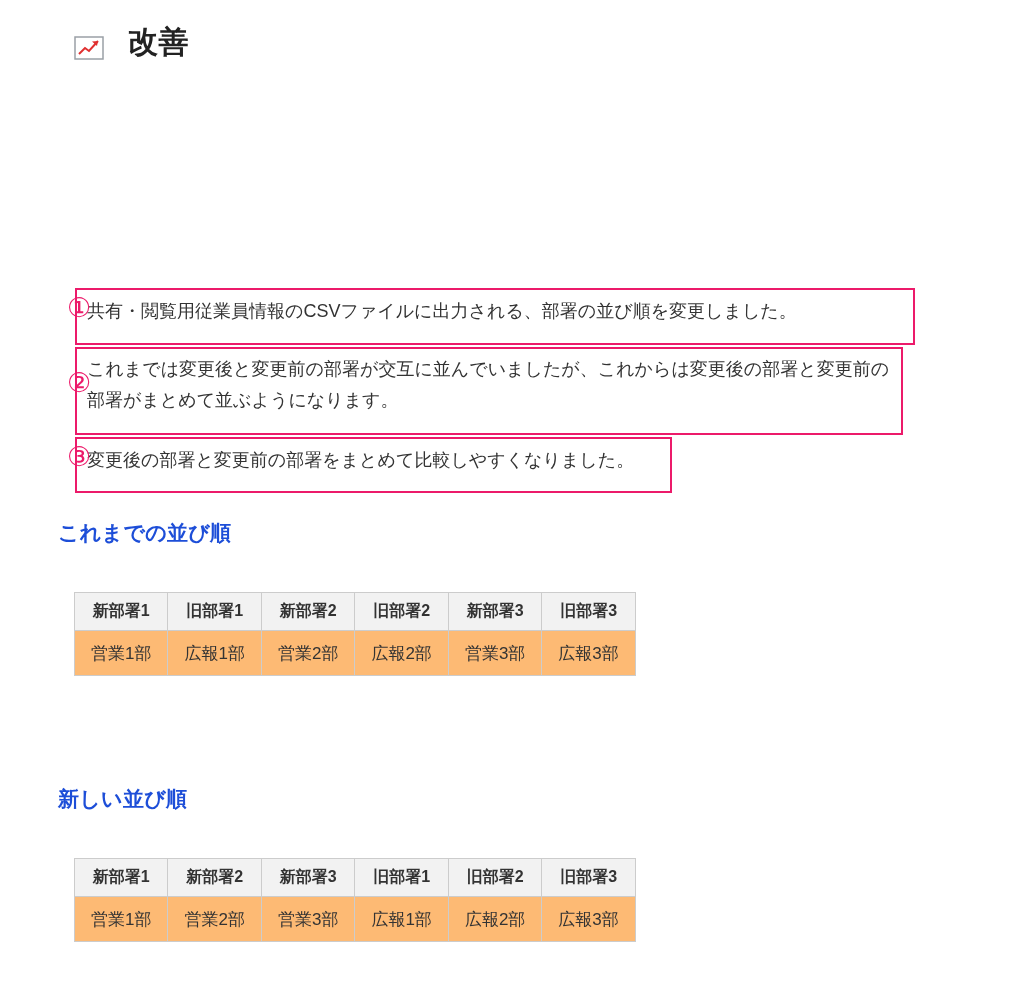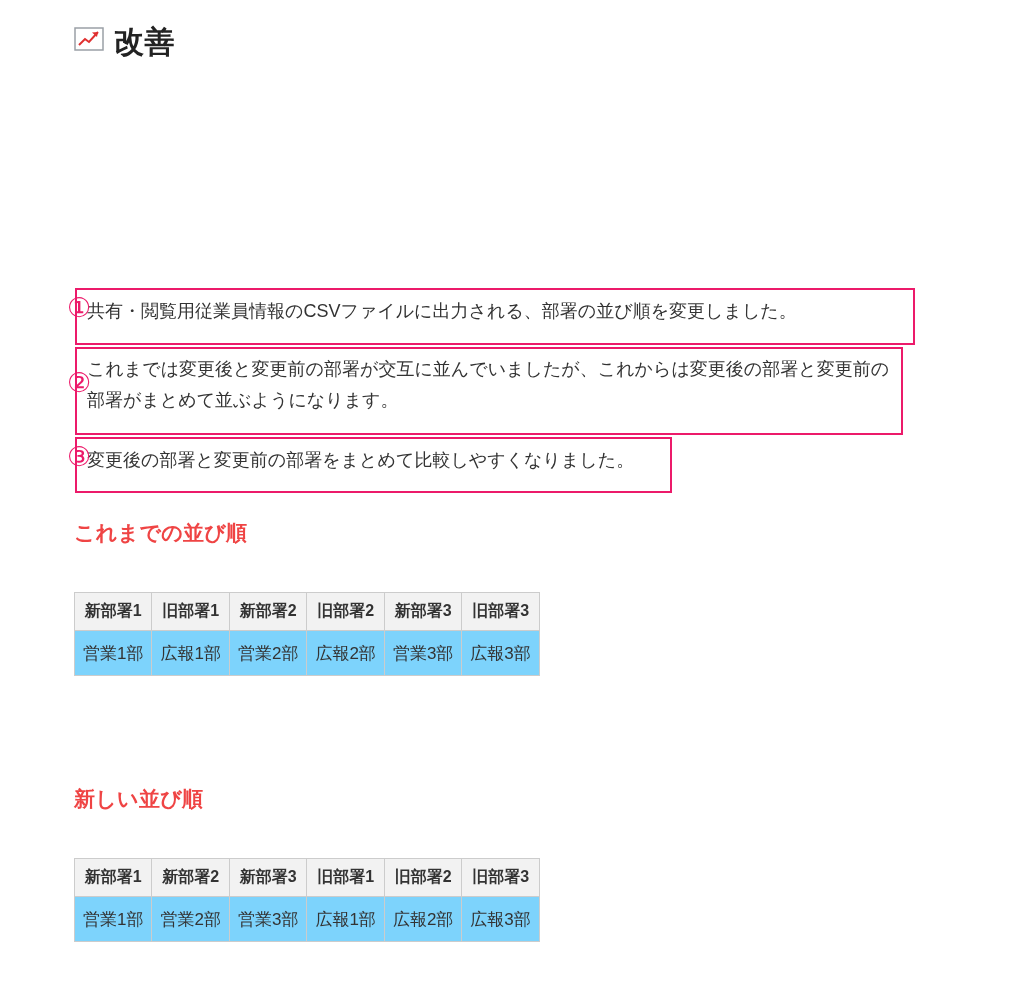--- a/index.html
+++ b/index.html
@@ -26,21 +26,22 @@
   
   .doc-title {
     position: absolute;
     left: 74px;
     top: 22px;
     font-size: 30px;
     font-weight: bold;
     color: #222222;
     letter-spacing: 0.5px;
     display: flex;
-    gap: 10px;
+    align-items: center;
+    gap: 24px;
   }
   .chart-emoji {
     display: inline-block;
     width: 30px;
     height: 24px;
     position: relative;
     top: 2px;
   }
 
   
@@ -94,24 +95,24 @@
   #annot-2 .annot-text { width: 828px; font-family: Liberation Mono, monospace; }
   #annot-3 .annot-text { width: 597px; }
 
   #annot-1 .circled-num { top: 6px; }
   #annot-2 .circled-num { top: 22px; }
   #annot-3 .circled-num { top: 6px; }
 
   
   .sub-heading {
     position: absolute;
-    left: 74px;
+    left: 58px;
     font-size: 21px;
     font-weight: bold;
-    color: #ef4444;
+    color: #1d4ed8;
     letter-spacing: 0.3px;
   }
   #sub-heading-old { top: 498px; }
   #sub-heading-new { top: 764px; }
 
   
   .dept-table {
     position: absolute;
     border-collapse: collapse;
     font-size: 16px;
@@ -128,24 +129,24 @@
     white-space: nowrap;
   }
   .dept-table th {
     background: #f2f2f2;
     font-weight: bold;
     height: 38px;
     padding: 0 8px;
     font-size: 16px;
   }
   .dept-table td {
-    background: #7dd3fc;
+    background: #fdba74;
     font-weight: normal;
     height: 45px;
-    padding: 0 8px;
+    padding: 0 16px;
     font-size: 17px;
   }
 </style>
 </head>
 <body>
 
 <div class="page">
 
   <div class="doc-title">
     <span class="chart-emoji">

